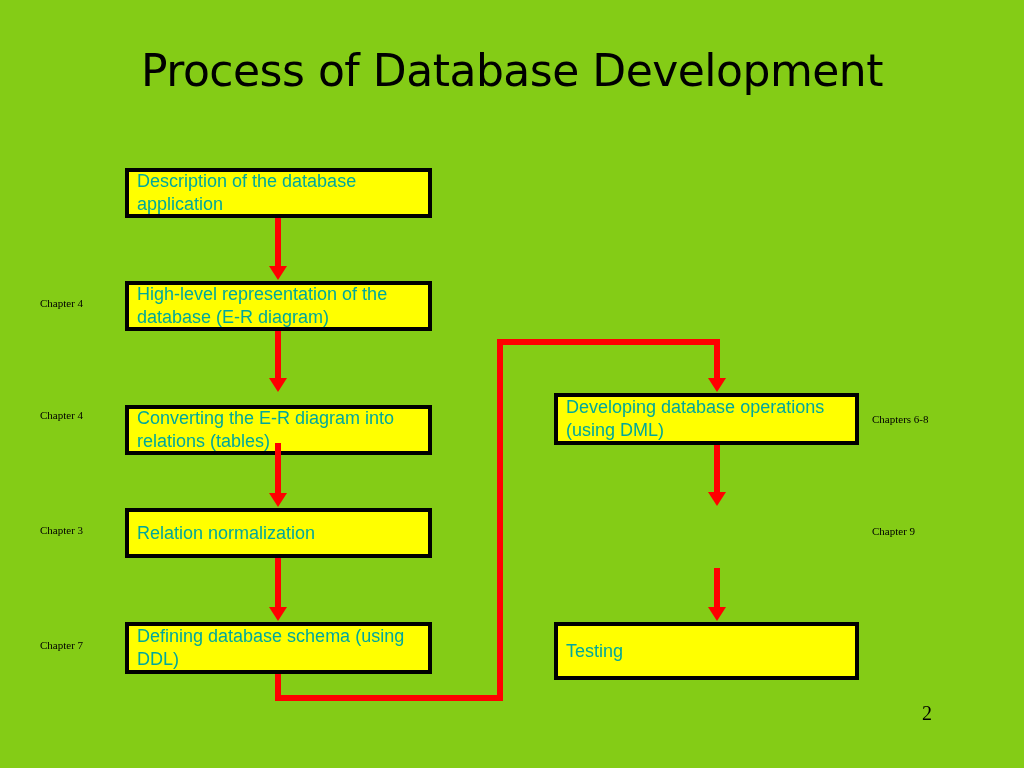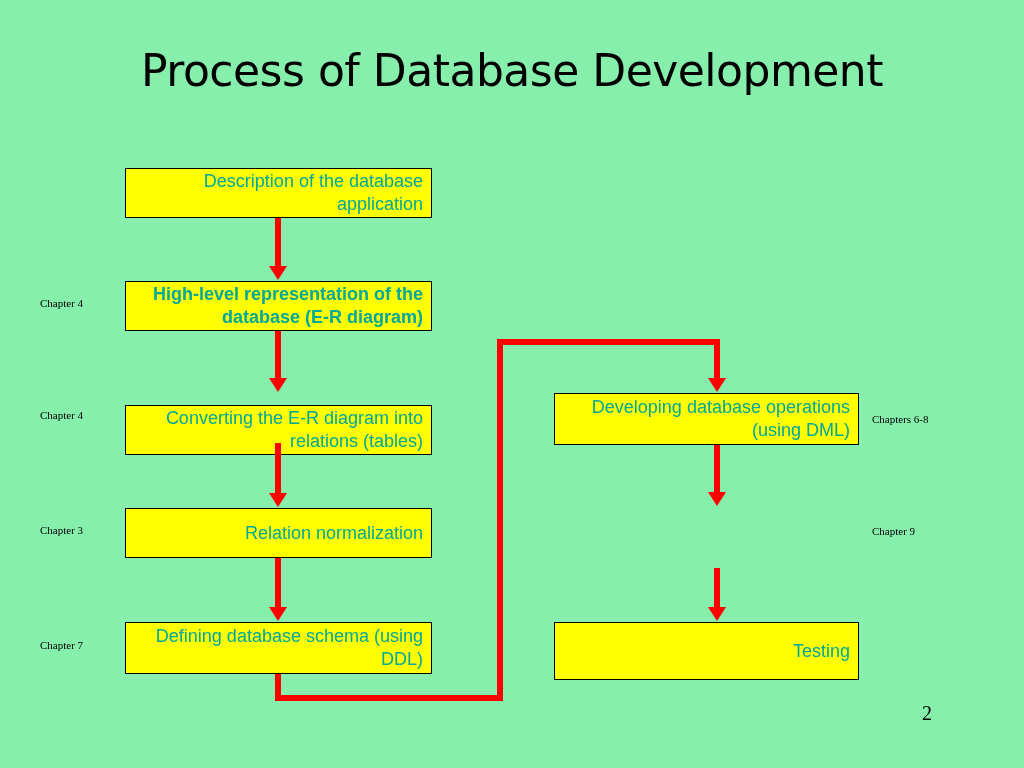--- a/index.html
+++ b/index.html
@@ -4,21 +4,21 @@
 <style>
   html, body {
     margin: 0;
     padding: 0;
     background: #ffffff;
   }
   #slide {
     position: relative;
     width: 1024px;
     height: 768px;
-    background: #86efac;
+    background: #84cc16;
     overflow: hidden;
     font-family: "Liberation Sans", sans-serif;
   }
 
   
   #slide-title {
     position: absolute;
     left: 0;
     top: 45px;
     width: 1024px;
@@ -29,29 +29,29 @@
     letter-spacing: -0.5px;
     color: #000000;
     white-space: nowrap;
   }
 
   
   .pbox {
     position: absolute;
     box-sizing: border-box;
     background: #FFFF00;
-    border: 1px solid #000000;
+    border: 4px solid #000000;
     color: #00A89C;
     font-family: "Liberation Sans", sans-serif;
     font-size: 18px;
     line-height: 23px;
     display: flex;
     align-items: center;
     justify-content: center;
-    text-align: right;
+    text-align: left;
     padding: 2px 8px;
   }
   .pbox .ptext { display: block; width: 100%; }
 
   
   .chapter-label {
     position: absolute;
     font-family: "Liberation Serif", serif;
     font-size: 11px;
     color: #000000;
@@ -90,21 +90,21 @@
 <body>
 
 <div id="slide">
 
   <div id="slide-title">Process of Database Development</div>
 
   <div class="pbox" style="left:125px; top:168px; width:307px; height:50px;">
     <span class="ptext">Description of the database application</span>
   </div>
 
-  <div class="pbox" style="left:125px; top:281px; width:307px; height:50px;font-weight:bold;">
+  <div class="pbox" style="left:125px; top:281px; width:307px; height:50px;">
     <span class="ptext">High-level representation of the database (E-R diagram)</span>
   </div>
 
   <div class="pbox" style="left:125px; top:393px; width:307px; height:50px;margin-top:12px;">
     <span class="ptext">Converting the E-R diagram into relations (tables)</span>
   </div>
 
   <div class="pbox" style="left:125px; top:508px; width:307px; height:50px;">
     <span class="ptext">Relation normalization</span>
   </div>

